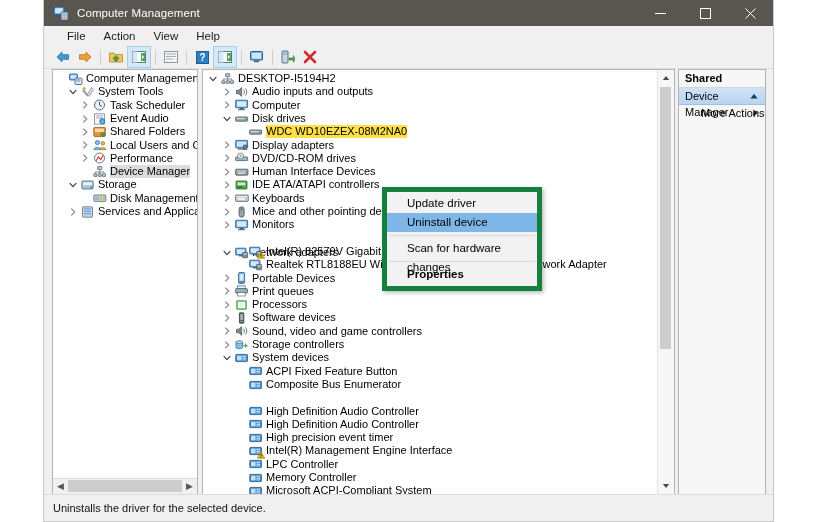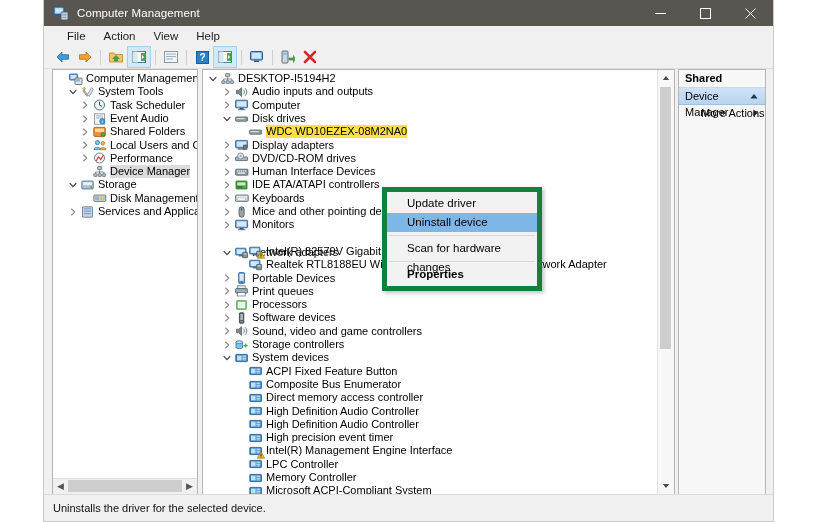--- a/index.html
+++ b/index.html
@@ -745,32 +745,20 @@
               <span class="ico" style="left:45px;position:absolute;">
                 <svg width="14" height="12" viewBox="0 0 14 12">
                   <rect x="0.8" y="2.4" width="11.6" height="7.2" rx=".6" fill="#3f87c8" stroke="#1f5585" stroke-width=".8"></rect>
                   <rect x="2" y="3.6" width="4.6" height="4.8" fill="#bfe0f5"></rect>
                   <rect x="7.4" y="3.6" width="3.8" height="1.3" fill="#bfe0f5"></rect>
                   <rect x="7.4" y="5.6" width="3.8" height="1.3" fill="#bfe0f5"></rect>
                   <rect x="7.4" y="7.4" width="3.8" height="1" fill="#bfe0f5"></rect>
                 </svg>
               </span>
               <span class="lbl" style="left:63px;">Composite Bus Enumerator</span>
-            </div>
-            <div class="row " style="position:absolute;left:0;right:0;top:321.2px;">
-              <span class="ico" style="left:45px;position:absolute;">
-                <svg width="14" height="12" viewBox="0 0 14 12">
-                  <rect x="0.8" y="2.4" width="11.6" height="7.2" rx=".6" fill="#3f87c8" stroke="#1f5585" stroke-width=".8"></rect>
-                  <rect x="2" y="3.6" width="4.6" height="4.8" fill="#bfe0f5"></rect>
-                  <rect x="7.4" y="3.6" width="3.8" height="1.3" fill="#bfe0f5"></rect>
-                  <rect x="7.4" y="5.6" width="3.8" height="1.3" fill="#bfe0f5"></rect>
-                  <rect x="7.4" y="7.4" width="3.8" height="1" fill="#bfe0f5"></rect>
-                </svg>
-              </span>
-              <span class="lbl" style="left:63px;">Direct memory access controller</span>
             </div>
             <div class="row " style="position:absolute;left:0;right:0;top:334.5px;">
               <span class="ico" style="left:45px;position:absolute;">
                 <svg width="14" height="12" viewBox="0 0 14 12">
                   <rect x="0.8" y="2.4" width="11.6" height="7.2" rx=".6" fill="#3f87c8" stroke="#1f5585" stroke-width=".8"></rect>
                   <rect x="2" y="3.6" width="4.6" height="4.8" fill="#bfe0f5"></rect>
                   <rect x="7.4" y="3.6" width="3.8" height="1.3" fill="#bfe0f5"></rect>
                   <rect x="7.4" y="5.6" width="3.8" height="1.3" fill="#bfe0f5"></rect>
                   <rect x="7.4" y="7.4" width="3.8" height="1" fill="#bfe0f5"></rect>
                 </svg>

